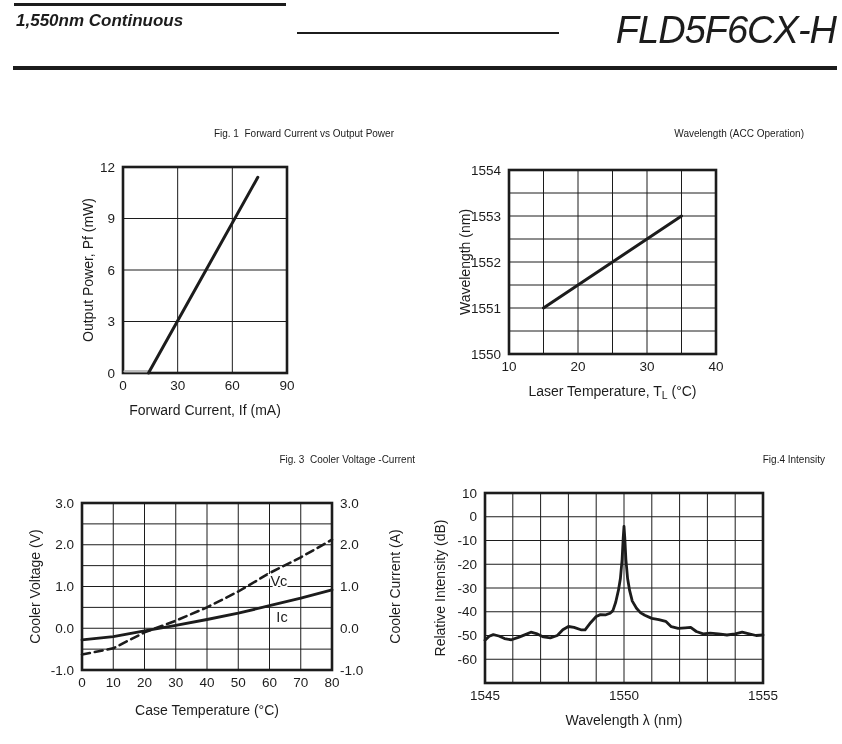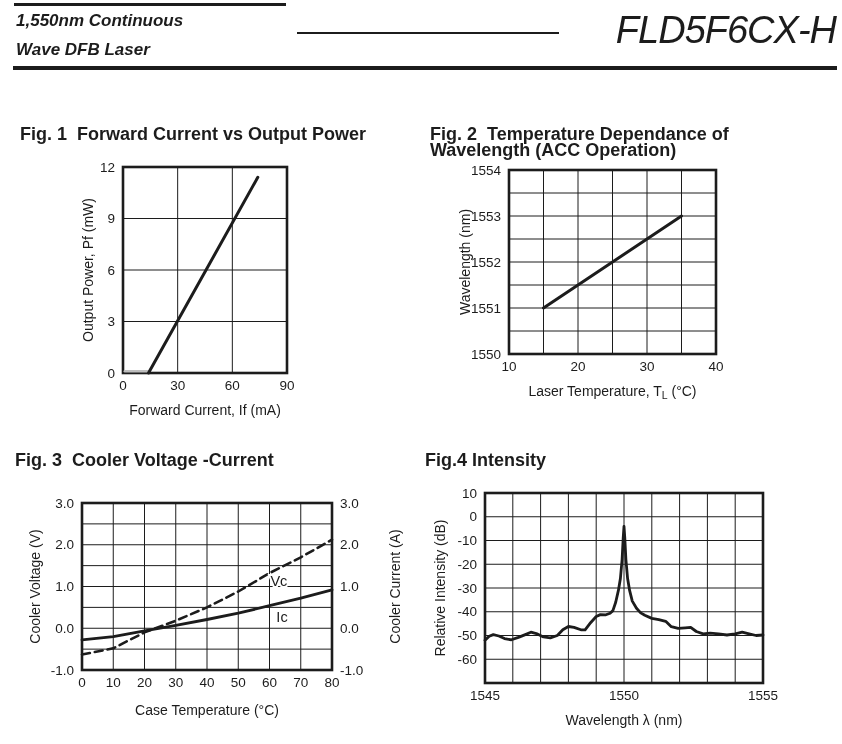--- a/index.html
+++ b/index.html
@@ -17,34 +17,33 @@
   }
   .product-name {
     position:absolute; right:6px; top:10px;
     font-size:38px; font-style:italic; line-height:40px; letter-spacing:-1px;
   }
   .fig { position:absolute; }
   #fig1 { left:20px;  top:126px; width:374px; height:294px; }
   #fig2 { left:430px; top:126px; width:374px; height:294px; }
   #fig3 { left:15px;  top:452px; width:400px; height:292px; }
   #fig4 { left:425px; top:452px; width:400px; height:292px; }
-  .fig-title { text-align:left; font-weight:bold; font-size:18px; line-height:16px; }
+  .fig-title { text-align:right; font-weight:normal; font-size:10px; line-height:16px; }
   .chart-mount { position:absolute; left:0; }
   svg text { font-family:"Liberation Sans", sans-serif; fill:#1c1c1c; }
 </style>
 </head>
 <body>
 
 <div class="page">
 
   <header>
     <div class="rule rule-top"></div>
     <div class="doc-title">
       <div>1,550nm Continuous</div>
-      <div>Wave DFB Laser</div>
     </div>
     <div class="rule rule-mid"></div>
     <div class="product-name">FLD5F6CX-H</div>
     <div class="rule rule-bottom"></div>
   </header>
 
   <section class="fig" id="fig1">
     <div class="fig-title">Fig. 1 &nbsp;Forward Current vs Output Power</div>
     <div class="chart-mount" style="top: 16px;"><svg width="374" height="278" viewBox="0 0 374 278">
           <line x1="157.66666666666666" y1="25" x2="157.66666666666666" y2="231" stroke="#1c1c1c" stroke-width="1"></line>
@@ -64,21 +63,20 @@
           <text x="95" y="132.5" text-anchor="end" font-size="13.5">6</text>
           <text x="95" y="81" text-anchor="end" font-size="13.5">9</text>
           <text x="95" y="29.5" text-anchor="end" font-size="13.5">12</text>
           <text x="185" y="273" text-anchor="middle" font-size="14">Forward Current, If (mA)</text>
           <text x="68" y="133" text-anchor="middle" font-size="14" transform="rotate(-90 68 128)">Output Power, Pf (mW)</text>
         </svg></div>
   </section>
 
   <section class="fig" id="fig2">
     <div class="fig-title">
-      <div>Fig. 2 &nbsp;Temperature Dependance of</div>
       <div>Wavelength (ACC Operation)</div>
     </div>
     <div class="chart-mount" style="top: 34px;"><svg width="374" height="262" viewBox="0 0 374 262">
           <line x1="113.5" y1="10" x2="113.5" y2="194" stroke="#1c1c1c" stroke-width="1"></line>
           <line x1="148" y1="10" x2="148" y2="194" stroke="#1c1c1c" stroke-width="1"></line>
           <line x1="182.5" y1="10" x2="182.5" y2="194" stroke="#1c1c1c" stroke-width="1"></line>
           <line x1="217" y1="10" x2="217" y2="194" stroke="#1c1c1c" stroke-width="1"></line>
           <line x1="251.5" y1="10" x2="251.5" y2="194" stroke="#1c1c1c" stroke-width="1"></line>
           <line x1="79" y1="171" x2="286" y2="171" stroke="#1c1c1c" stroke-width="1"></line>
           <line x1="79" y1="148" x2="286" y2="148" stroke="#1c1c1c" stroke-width="1"></line>

